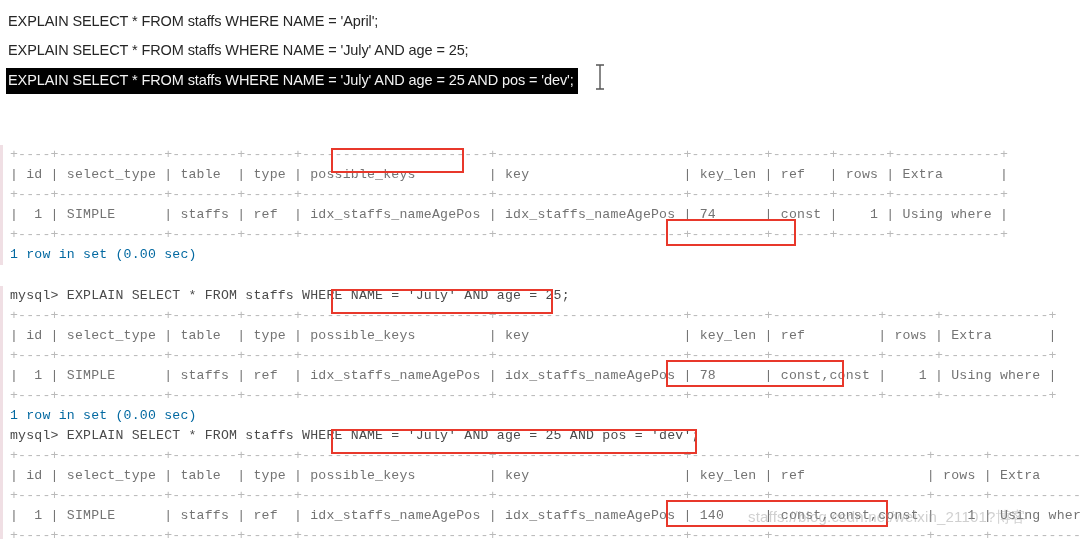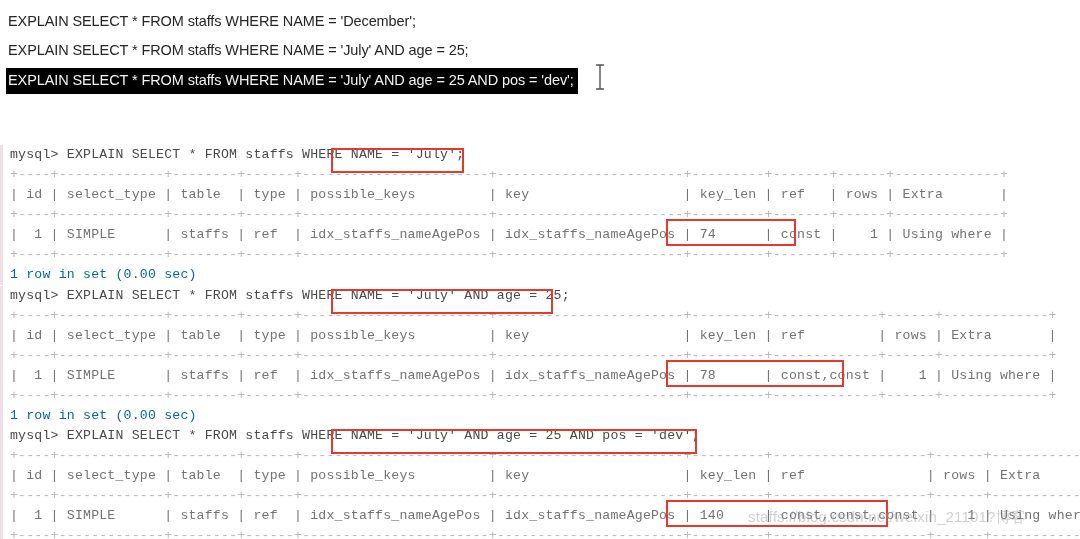--- a/index.html
+++ b/index.html
@@ -114,33 +114,32 @@
     color: rgba(150,150,150,0.45);
     white-space: pre;
     pointer-events: none;
     letter-spacing: 0.2px;
   }
 </style>
 </head>
 <body>
 
 <div id="sql-editor">
-  <div class="sql-line l1">EXPLAIN SELECT * FROM staffs WHERE NAME = 'December';</div>
+  <div class="sql-line l1">EXPLAIN SELECT * FROM staffs WHERE NAME = 'April';</div>
   <div class="sql-line l2">EXPLAIN SELECT * FROM staffs WHERE NAME = 'July' AND age = 25;</div>
   <div class="sql-line l3">EXPLAIN SELECT * FROM staffs WHERE NAME = 'July' AND age = 25 AND pos = 'dev';</div>
 
   <div id="text-caret">
     <svg width="12" height="26" viewBox="0 0 12 26" aria-hidden="true">
       <path d="M2 1 H10 M6 1 V25 M2 25 H10" stroke="#555555" stroke-width="1.4" fill="none"></path>
     </svg>
   </div>
 </div>
 
 <div class="terminal-block" id="terminal-block-1">
-  <div class="term-line prompt">mysql&gt; EXPLAIN SELECT * FROM staffs WHERE NAME = 'July';</div>
   <div class="term-line rule">+----+-------------+--------+------+-----------------------+-----------------------+---------+-------+------+-------------+</div>
   <div class="term-line">| id | select_type | table  | type | possible_keys         | key                   | key_len | ref   | rows | Extra       |</div>
   <div class="term-line rule">+----+-------------+--------+------+-----------------------+-----------------------+---------+-------+------+-------------+</div>
   <div class="term-line">|  1 | SIMPLE      | staffs | ref  | idx_staffs_nameAgePos | idx_staffs_nameAgePos | 74      | const |    1 | Using where |</div>
   <div class="term-line rule">+----+-------------+--------+------+-----------------------+-----------------------+---------+-------+------+-------------+</div>
   <div class="term-line footer">1 row in set (0.00 sec)</div>
 </div>
 
 <div class="terminal-block" id="terminal-block-2">
   <div class="term-line prompt">mysql&gt; EXPLAIN SELECT * FROM staffs WHERE NAME = 'July' AND age = 25;</div>

